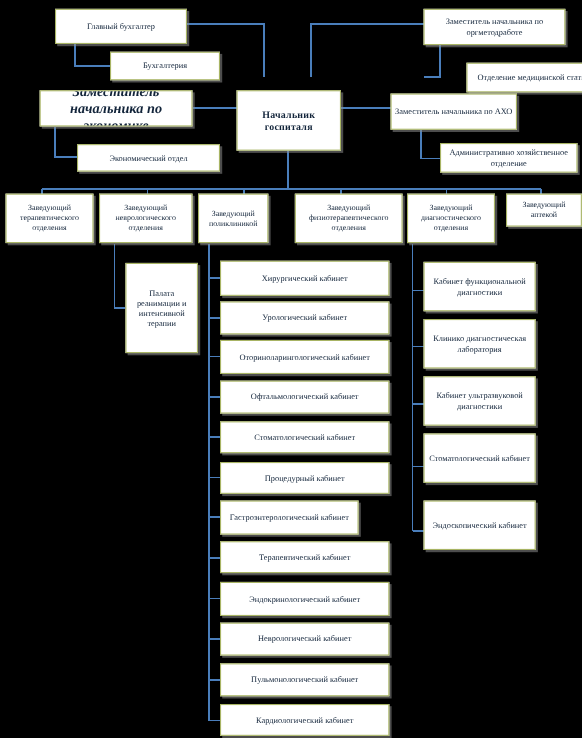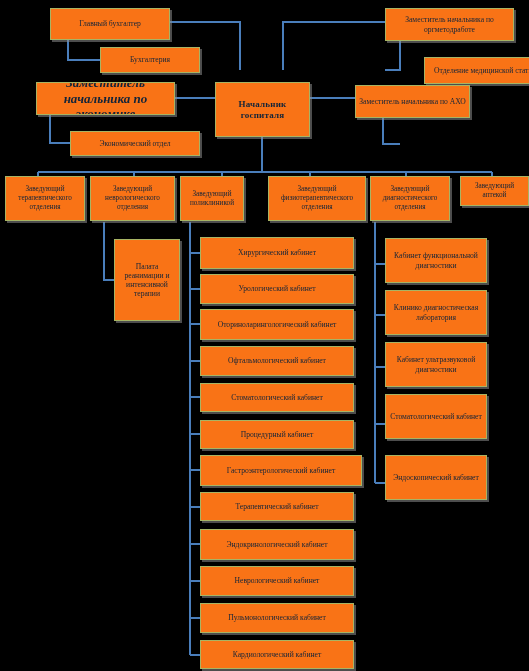--- a/index.html
+++ b/index.html
@@ -22,21 +22,21 @@
     top: 0;
     width: 529px;
     height: 671px;
     z-index: 1;
     pointer-events: none;
   }
   .node {
     position: absolute;
     z-index: 2;
     box-sizing: border-box;
-    background-color: #f97316;
+    background-color: #ffffff;
     border: 1px solid #a8b464;
     box-shadow: 2px 2px 0 rgba(140,140,140,0.55);
     display: flex;
     align-items: center;
     justify-content: center;
     text-align: center;
     color: #12243a;
     font-size: 7.6px;
     line-height: 1.22;
     padding: 1px 2px;
@@ -143,20 +143,23 @@
   </div>
 
   <div class="node" style="left:385px; top:57px; width:137px; height:27px;margin-left:39px;">
     <span>Отделение медицинской статистики</span>
   </div>
 
   <div class="node" style="left:355px; top:85px; width:115px; height:33px;">
     <span>Заместитель начальника по АХО</span>
   </div>
 
+  <div class="node" style="left:400px; top:130px; width:125px; height:27px;">
+    <span>Административно хозяйственное отделение</span>
+  </div>
 
   <div class="node head-row" style="left:5px; top:176px; width:80px; height:45px;">
     <span>Заведующий терапевтического отделения</span>
   </div>
 
   <div class="node head-row" style="left:90px; top:176px; width:85px; height:45px;">
     <span>Заведующий неврологического отделения</span>
   </div>
 
   <div class="node head-row" style="left:180px; top:176px; width:64px; height:45px;">
@@ -196,21 +199,21 @@
   </div>
 
   <div class="node" style="left:200px; top:383px; width:154px; height:29px;">
     <span>Стоматологический кабинет</span>
   </div>
 
   <div class="node" style="left:200px; top:420px; width:154px; height:29px;">
     <span>Процедурный кабинет</span>
   </div>
 
-  <div class="node" style="left:200px; top:455px; width:162px; height:31px;">
+  <div class="node" style="left:200px; top:455px; width:126px; height:31px;">
     <span>Гастроэнтерологический кабинет</span>
   </div>
 
   <div class="node" style="left:200px; top:492px; width:154px; height:29px;">
     <span>Терапевтический кабинет</span>
   </div>
 
   <div class="node" style="left:200px; top:529px; width:154px; height:31px;">
     <span>Эндокринологический кабинет</span>
   </div>

